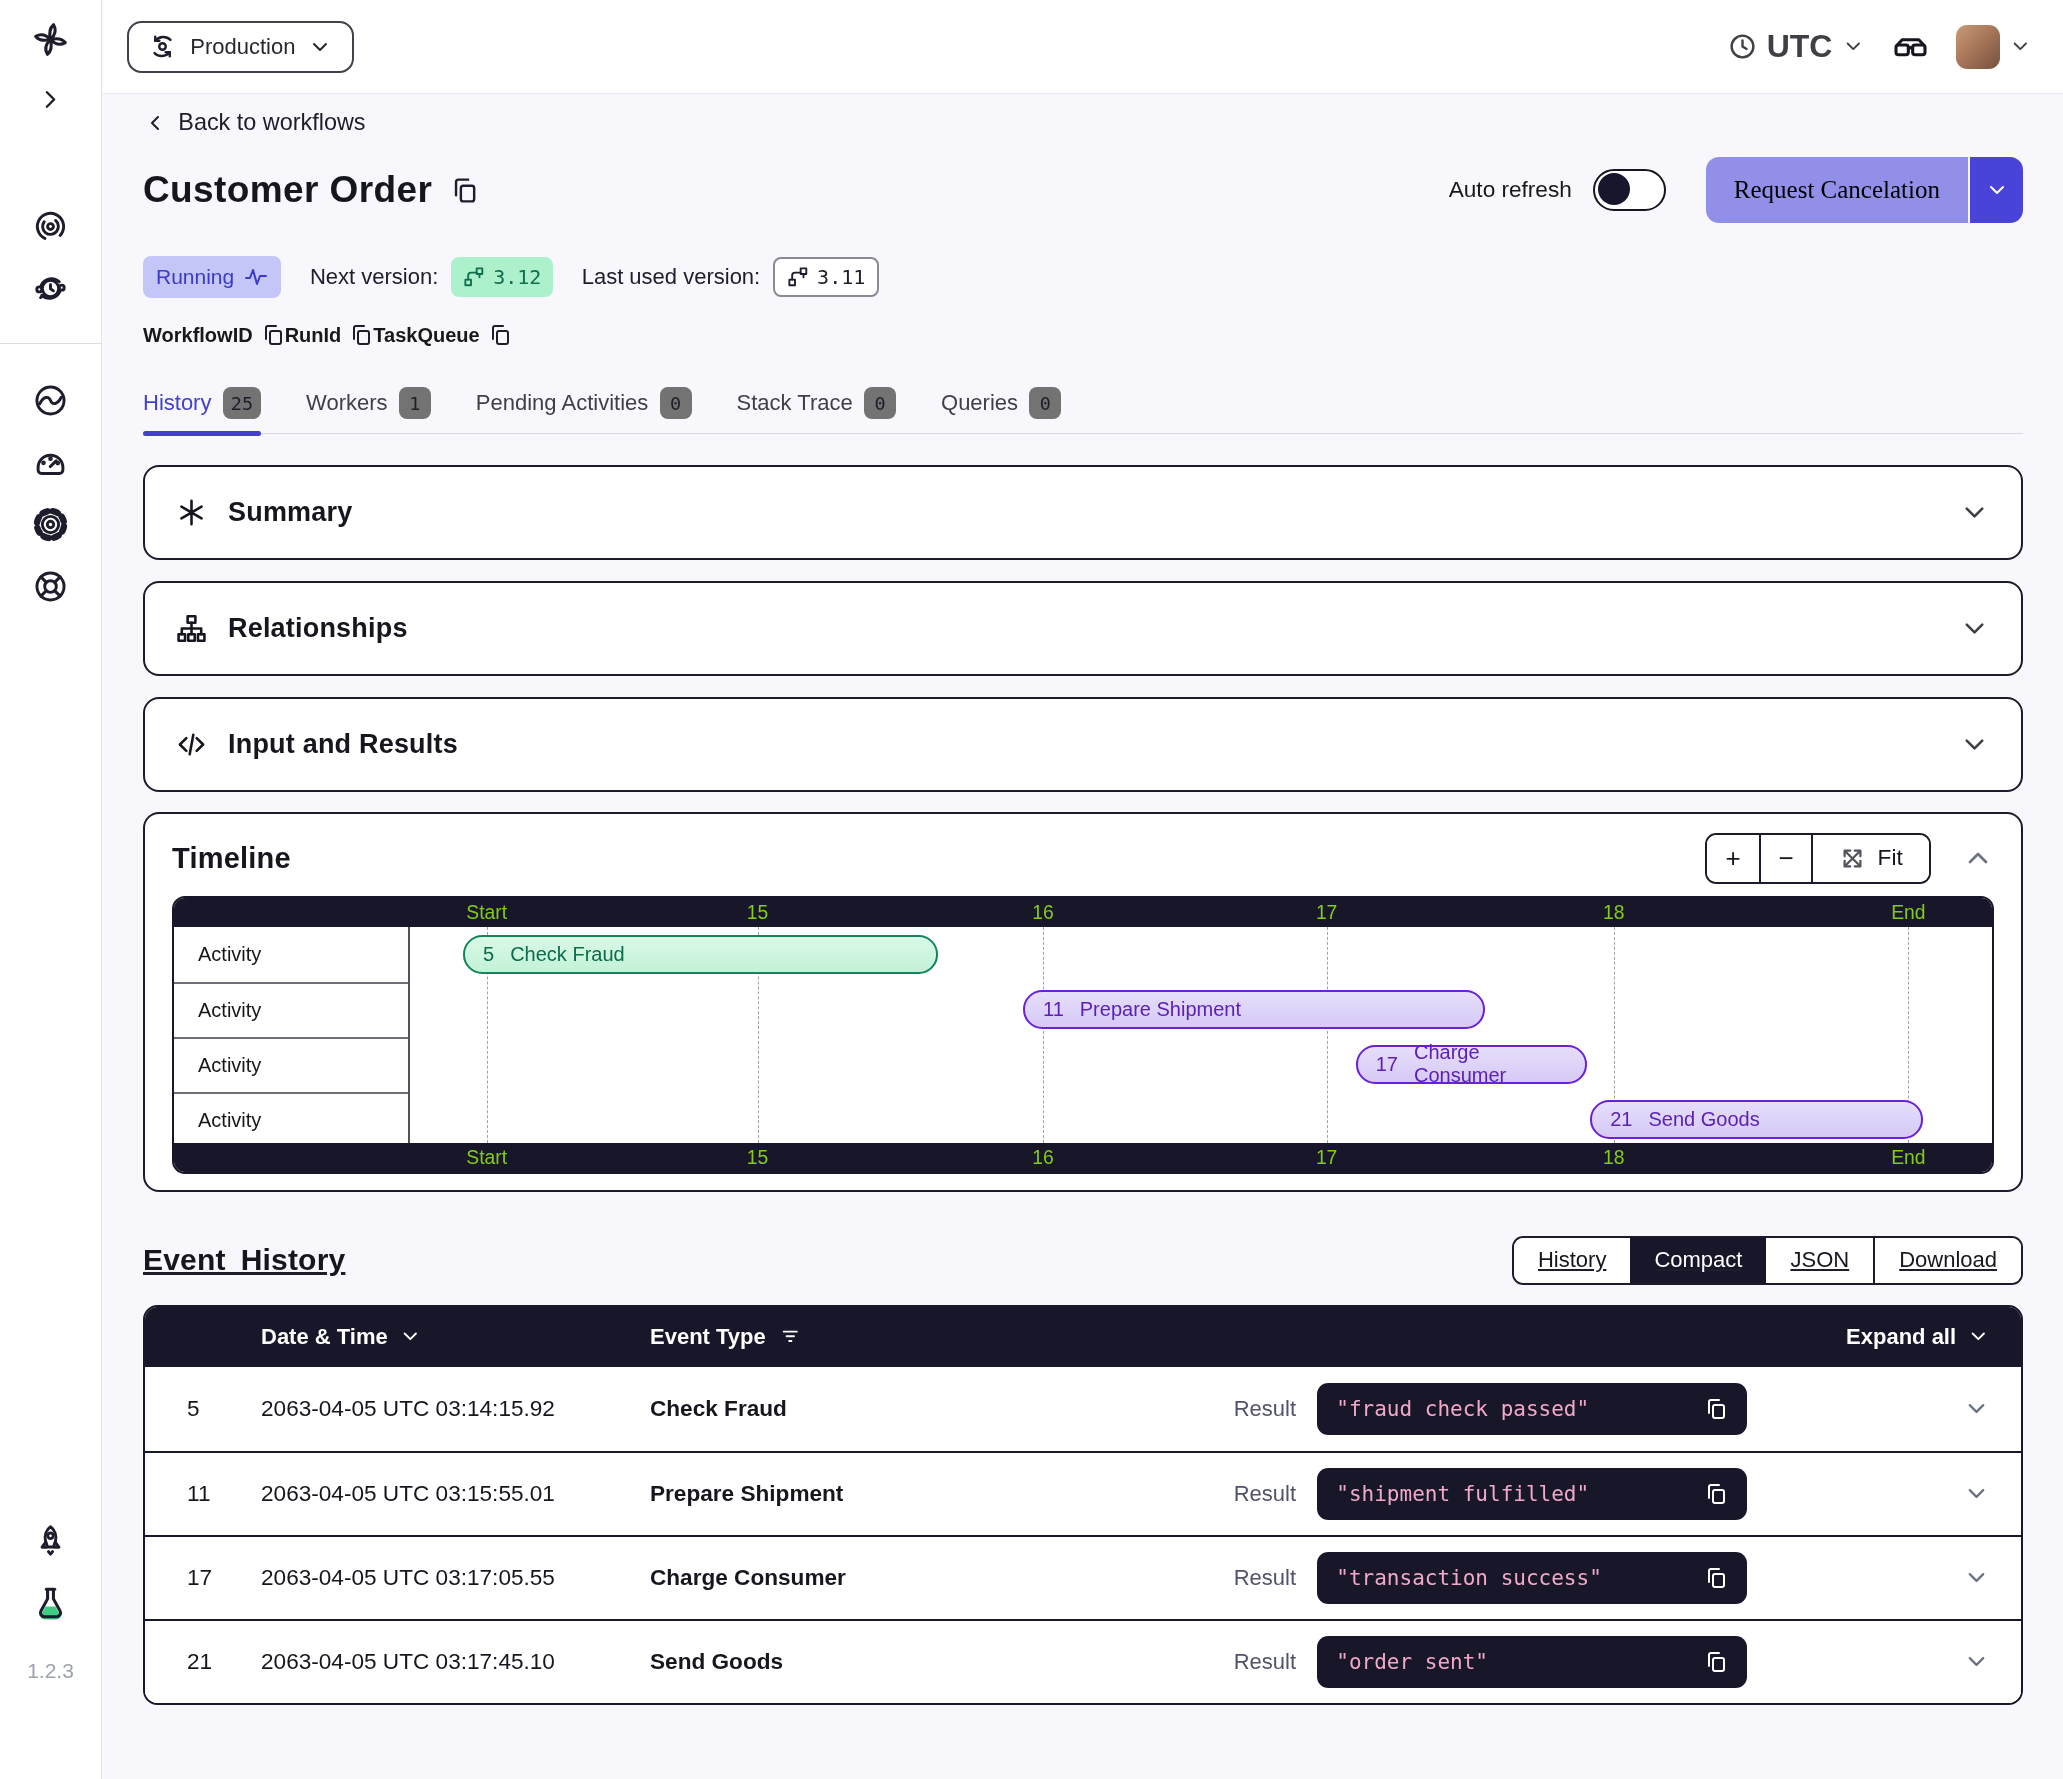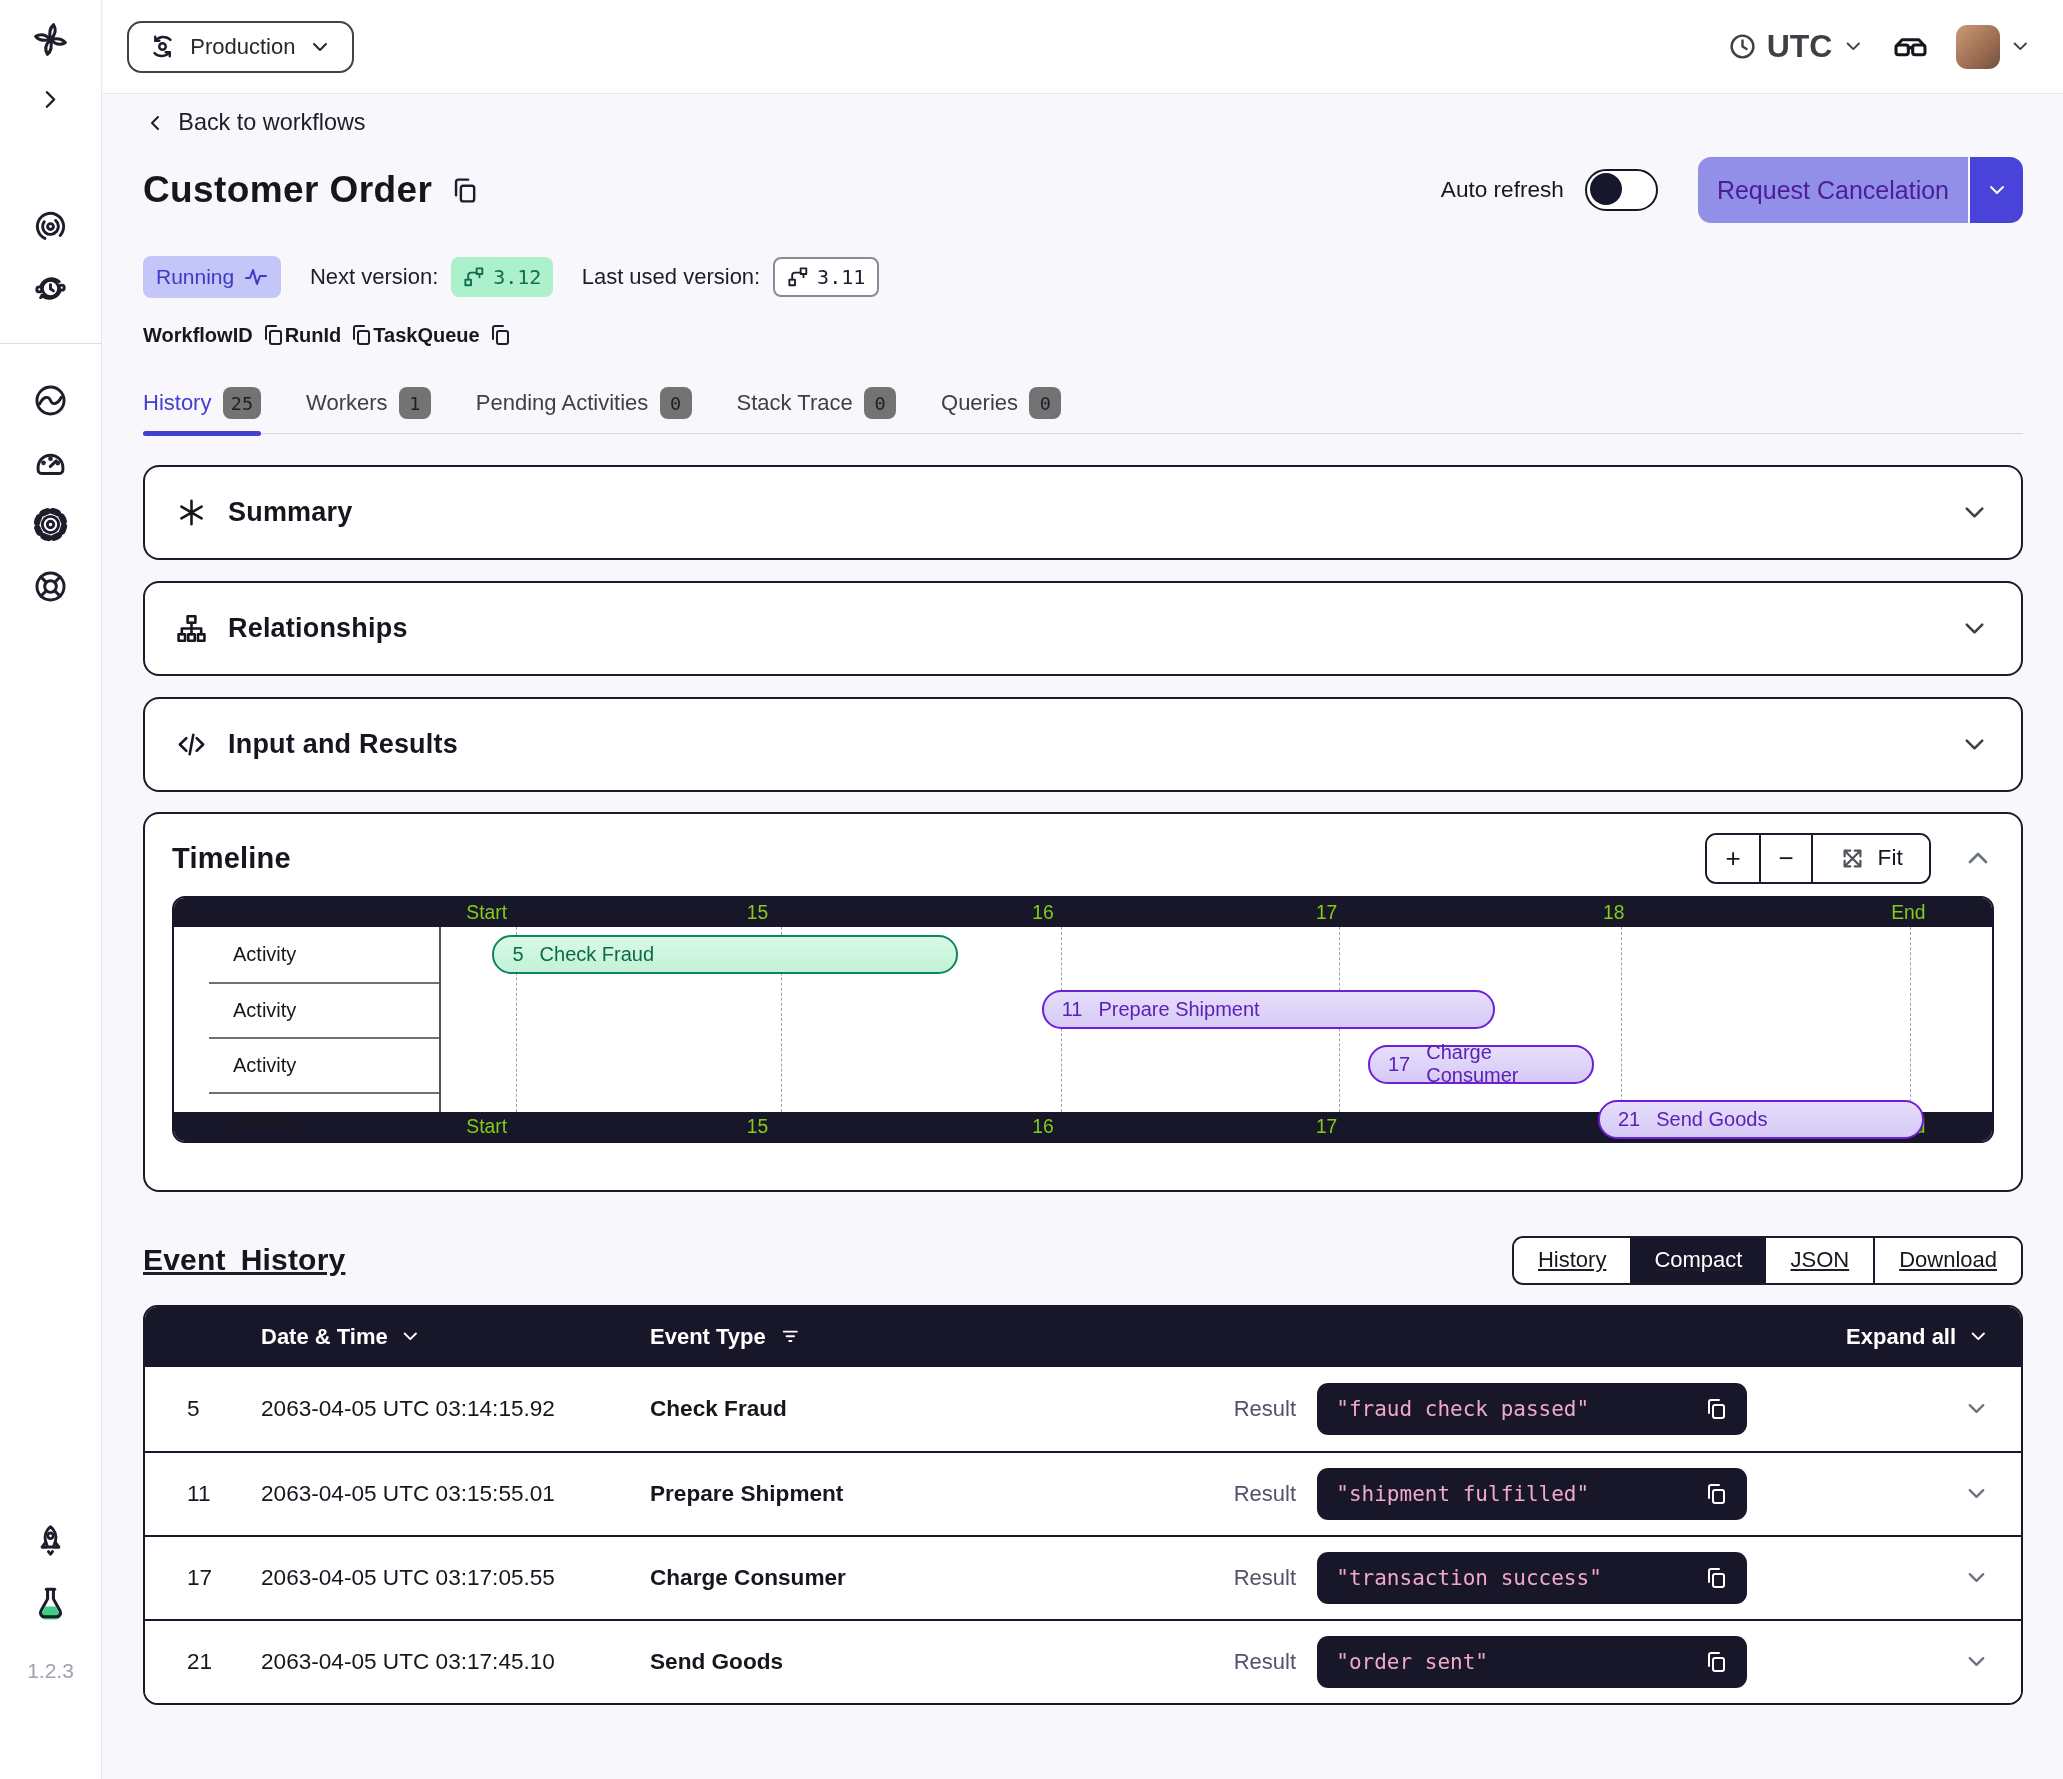--- a/index.html
+++ b/index.html
@@ -42,21 +42,21 @@
 
   .title-row { margin-top:21px; display:flex; align-items:center; }
   .wf-title { font-size:37px; font-weight:700; color:#16161f; letter-spacing:0.4px; }
   .title-copy { margin-left:18px; color:#1d1d2b; cursor:pointer; }
   .title-right { margin-left:auto; display:flex; align-items:center; }
   .auto-refresh-lbl { font-size:22.6px; color:#18181b; }
   .toggle { margin-left:21px; width:73px; height:42px; border:2.4px solid #16161f; border-radius:21px;
     background:#fff; position:relative; cursor:pointer; }
   .toggle .knob { position:absolute; left:3.2px; top:2.4px; width:32px; height:32px; border-radius:50%; background:#16162c; }
   .cancel-btn { margin-left:40px; display:flex; height:66px; border-radius:13px; overflow:hidden; cursor:pointer; }
-  .cancel-main { background:#918fe8; color:#4c1d95; font-size:25px; display:flex; align-items:center; padding:0 19px; }
+  .cancel-main { background:#918fe8; color:#000000; font-size:25px; display:flex; align-items:center; padding:0 28px;font-family:Liberation Serif, serif; }
   .cancel-caret { background:#4a43d9; width:55px; display:flex; align-items:center; justify-content:center;
     color:#fff; border-left:2.4px solid #f7f7fd; }
 
   .status-row { margin-top:32px; display:flex; align-items:center; height:44px; }
   .badge-running { display:flex; align-items:center; gap:9.7px; background:#c5c6f8; color:#3b3bc8;
     border-radius:8px; padding:0 13px; height:42px; font-size:21px; font-weight:500; }
   .ver-lbl { font-size:22px; color:#1d1d2b; margin-left:29px; }
   .badge-ver { display:flex; align-items:center; gap:8px; height:40px; border-radius:8px; padding:0 11.3px;
     font-size:20px; margin-left:13px; }
   .badge-ver.green { background:#adf0cc; color:#116e4e; }
@@ -96,21 +96,21 @@
   .bg-btn + .bg-btn { border-left:2.4px solid #1b1b2b; }
   .bg-btn.sq { width:52px; }
   .bg-btn.fit { width:118px; gap:11.3px; font-size:22.6px; }
   .bg-btn .fit-ic { color:#52525b; }
   .tl-collapse { margin-left:31px; color:#6b7280; cursor:pointer; }
 
   .chart { margin-top:11.3px; border:2.4px solid #171729; border-radius:13px; overflow:hidden; background:#fff; }
   .scalebar { position:relative; height:29px; background:#171729; }
   .scalebar .tick { position:absolute; top:0; height:29px; line-height:29px; transform:translateX(-50%);
     color:#84cc16; font-size:19.3px; }
-  .chart-body { position:relative; height:185px; background:#fff;margin-left:35px; }
+  .chart-body { position:relative; height:216px; background:#fff; }
   .gridline { position:absolute; top:0; bottom:0; width:0; border-left:1.6px dashed #a1a1aa; }
   .act-col { position:absolute; left:0; top:0; bottom:0; width:13%; background:#fff;
     border-right:2.4px solid #52525b; z-index:2; }
   .act-cell { height:55px; display:flex; align-items:center; padding-left:24px; font-size:20px; color:#18181b; }
   .act-cell + .act-cell { border-top:2.4px solid #6f6f7a; }
   .bar { position:absolute; height:39px; border-radius:19.3px; display:flex; align-items:center;
     padding:0 18px; gap:16px; font-size:20px; font-weight:500; z-index:3; cursor:pointer; }
   .bar.green { background:linear-gradient(180deg,#d8f9e6,#c3f2d8); border:2.4px solid #12855f; color:#0c6b4c; }
   .bar.purple { background:linear-gradient(180deg,#e6def b,#d6c9f6); background:linear-gradient(180deg,#e6defb,#d6c9f6);
     border:2.4px solid #6b21d8; color:#5b21b6; }

